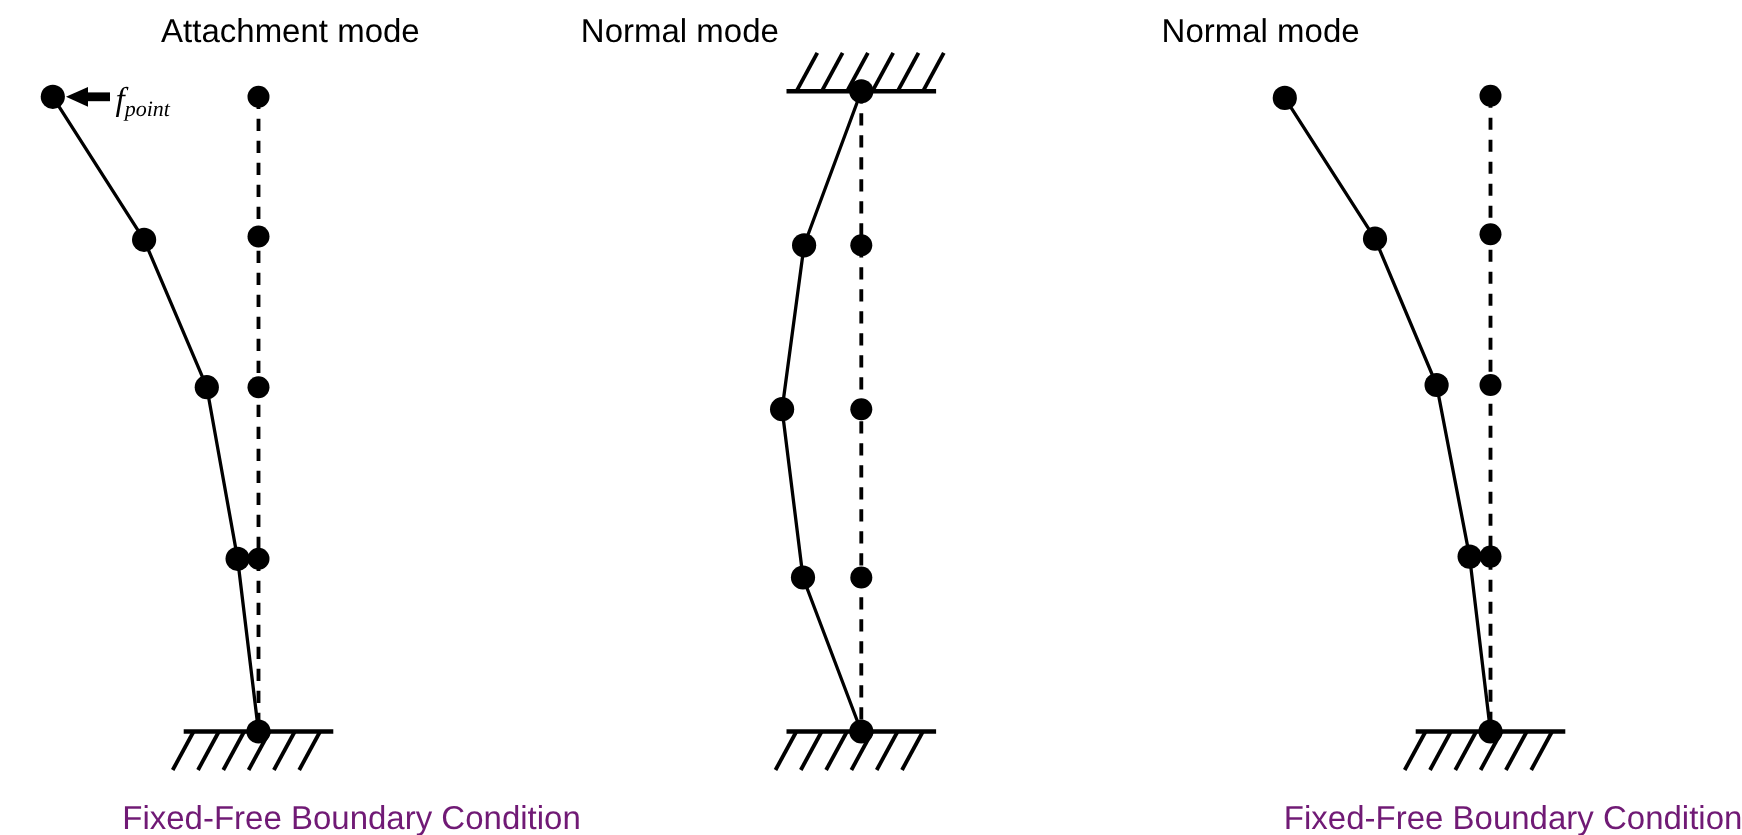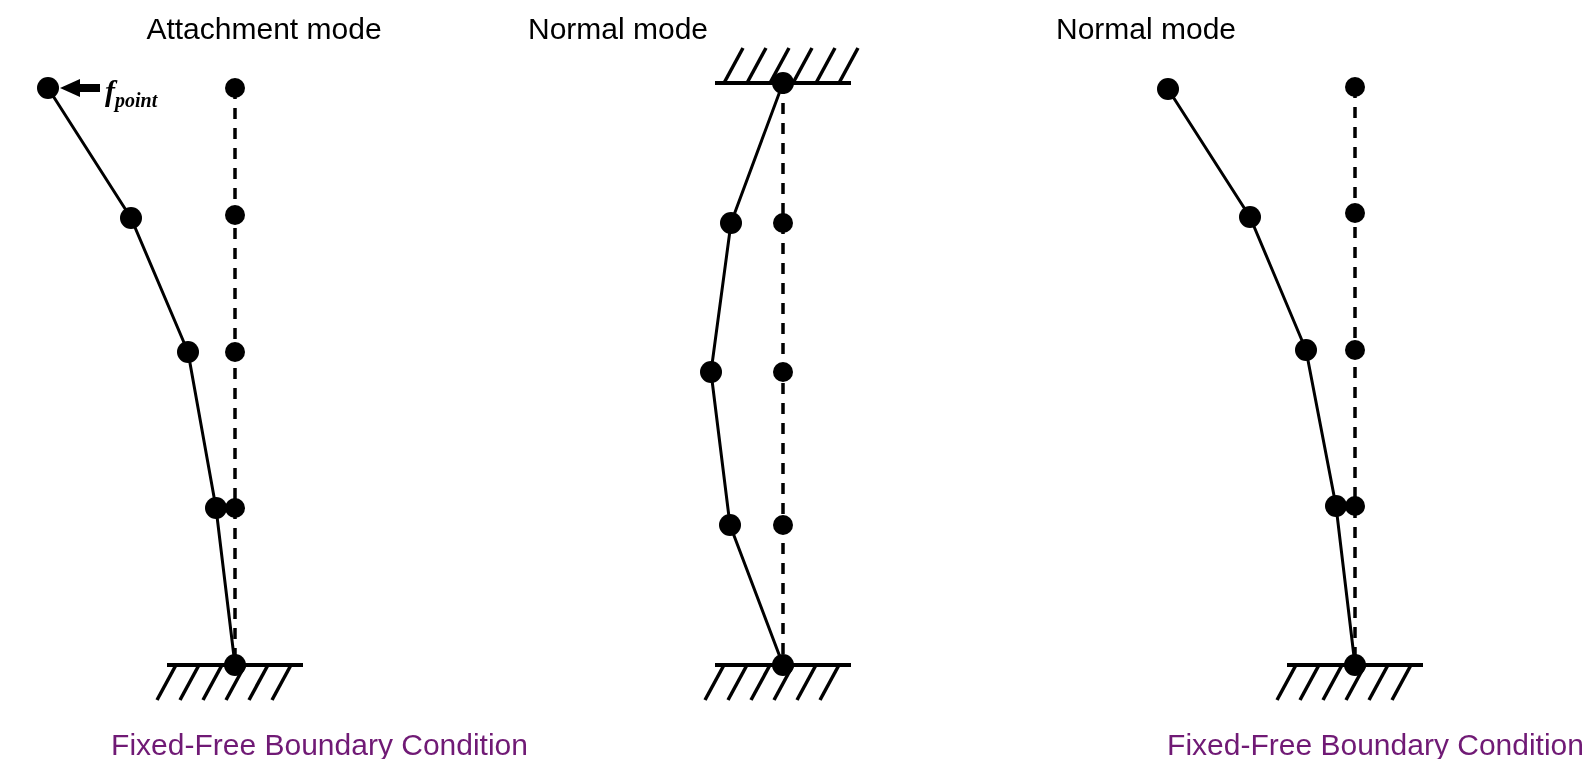--- a/index.html
+++ b/index.html
@@ -64,21 +64,20 @@
     height: 759px;
   }
 
   .force-label {
     position: absolute;
     font-family: "Liberation Serif", serif;
     font-style: italic;
     font-size: 30px;
     color: #000000;
     white-space: nowrap;
-    font-weight: bold;
   }
   .force-label .sub {
     font-size: 20px;
     vertical-align: -0.28em;
     font-style: italic;
   }
 </style>
 </head>
 <body>
 

